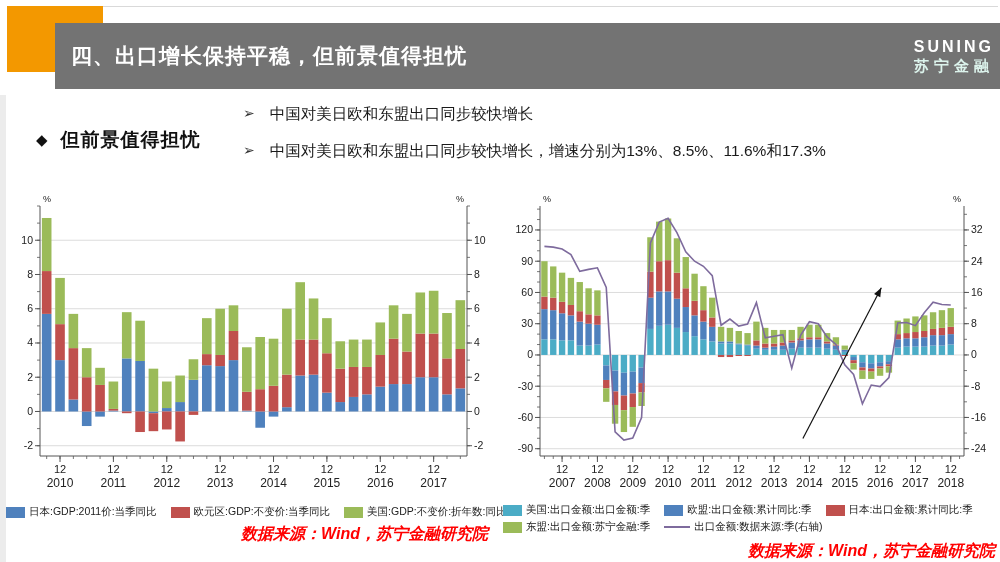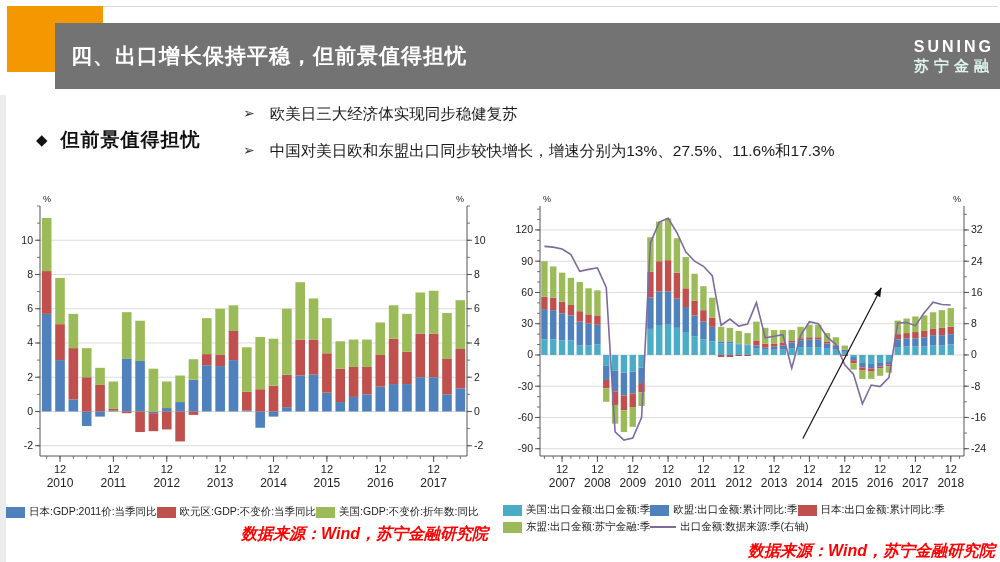--- a/index.html
+++ b/index.html
@@ -22,21 +22,21 @@
               color:#1a1a1a;white-space:nowrap;}
   .bullet-row .arr{font-size:14px;color:#333;margin-top:1px;}
   #brow1{top:104px;}  #brow2{top:141px;}
   .chart{position:absolute;}
   #chart-left{left:0;top:190px;}
   #chart-right{left:500px;top:190px;}
   svg text{font-family:"Liberation Sans","DejaVu Sans",sans-serif;}
   .legend{position:absolute;font-size:10.5px;color:#222;}
   #legend-left{left:6px;top:505px;width:490px;}
   #legend-right{left:503px;top:503px;width:495px;}
-  .legend-row{display:flex;margin-bottom:3px;white-space:nowrap;}
+  .legend-row{display:flex;gap:14px;margin-bottom:3px;white-space:nowrap;}
   .legend-item{display:flex;align-items:center;gap:4px;}
   .legend-swatch{width:19px;height:11px;display:inline-block;}
   .legend-line{width:26px;height:0;border-top:2px solid #7E6B9D;display:inline-block;}
   .source{position:absolute;color:#ff0000;font-style:italic;font-weight:bold;font-size:16px;}
   #source-left{left:8px;top:524px;width:480px;text-align:right;}
   #source-right{left:505px;top:541px;width:490px;text-align:right;}
 </style>
 </head>
 <body>
 
@@ -51,25 +51,25 @@
       <div class="logo-sub">苏宁金融</div>
     </span>
   </div>
 
   <div class="bullet-head">
     <span class="diamond">◆</span>
     <span class="head-text">但前景值得担忧</span>
   </div>
   <div class="bullet-row" id="brow1">
     <span class="arr">➢</span>
-    <span>欧美日三大经济体实现同步稳健复苏</span>
+    <span>中国对美日欧和东盟出口同步较快增长</span>
   </div>
   <div class="bullet-row" id="brow2">
     <span class="arr">➢</span>
-    <span>中国对美日欧和东盟出口同步较快增长，增速分别为13%、27.5%、11.6%和17.3%</span>
+    <span>中国对美日欧和东盟出口同步较快增长，增速分别为13%、8.5%、11.6%和17.3%</span>
   </div>
 
   <svg id="chart-left" class="chart" width="500" height="312">
       <line x1="40" x2="467" y1="255.72602739726025" y2="255.72602739726025" stroke="#dcdcdc" stroke-width="1"></line>
       <line x1="40" x2="467" y1="221.4794520547945" y2="221.4794520547945" stroke="#dcdcdc" stroke-width="1"></line>
       <line x1="40" x2="467" y1="187.2328767123288" y2="187.2328767123288" stroke="#dcdcdc" stroke-width="1"></line>
       <line x1="40" x2="467" y1="152.986301369863" y2="152.986301369863" stroke="#dcdcdc" stroke-width="1"></line>
       <line x1="40" x2="467" y1="118.73972602739725" y2="118.73972602739725" stroke="#dcdcdc" stroke-width="1"></line>
       <line x1="40" x2="467" y1="84.4931506849315" y2="84.4931506849315" stroke="#dcdcdc" stroke-width="1"></line>
       <line x1="40" x2="467" y1="50.24657534246575" y2="50.24657534246575" stroke="#dcdcdc" stroke-width="1"></line>

